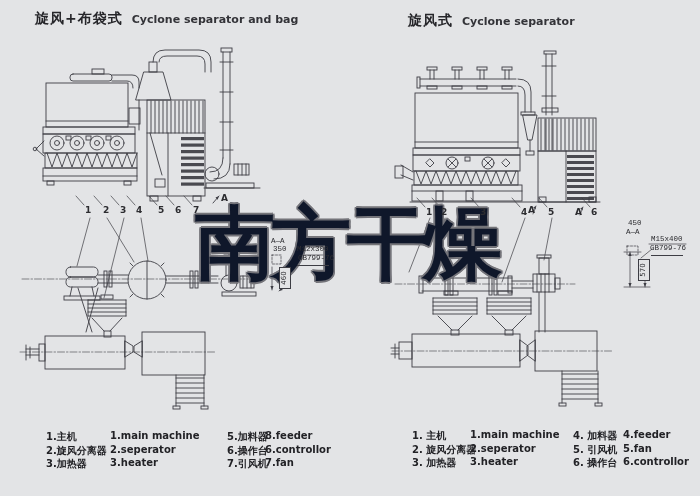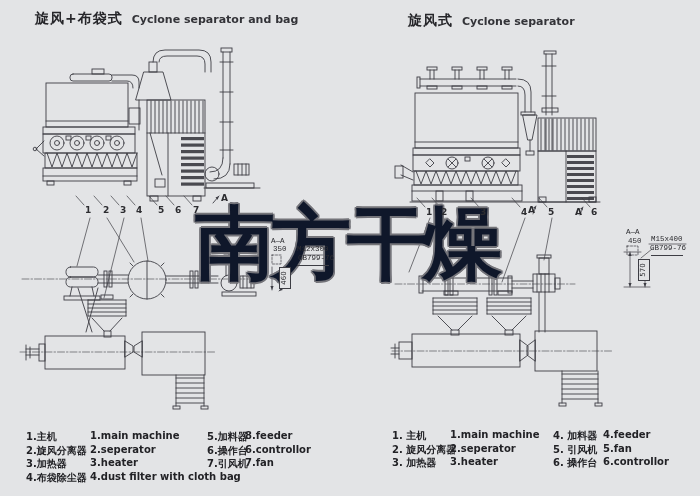--- a/index.html
+++ b/index.html
@@ -18,21 +18,21 @@
   .underlined{border-bottom:0.8px solid #3d3d44;padding-bottom:11px;}
   .dim-box{position:absolute;font-size:7px;line-height:9px;text-align:center;color:#2c2c30;
     border:0.8px solid #3d3d44;width:20px;height:10px;transform:rotate(-90deg);z-index:6;background:#e3e4e6;}
   .watermark{
     position:absolute;left:195px;top:202px;z-index:5;
     font-size:80px;font-weight:bold;letter-spacing:-4px;line-height:1.05;white-space:nowrap;
     color:#0f172a;
     text-shadow:1.4px 1.4px 0 #74747a,-1.4px -1.4px 0 #74747a,1.4px -1.4px 0 #74747a,-1.4px 1.4px 0 #74747a,0 1.6px 0 #74747a,0 -1.6px 0 #74747a,1.6px 0 0 #74747a,-1.6px 0 0 #74747a;
   }
   .legend{position:absolute;z-index:6;font-size:10px;font-weight:bold;color:#222226;}
-  .legend .row{display:flex;height:13.5px;align-items:flex-start;white-space:nowrap;}
+  .legend .row{display:flex;height:13.5px;align-items:flex-start;white-space:nowrap;margin-left:20px;}
   .lg-c1{width:64px;} .lg-c2{width:117px;font-weight:bold;} .lg-c3{width:38px;} .lg-c4{flex:1;}
   .legend-r .lg-c1{width:58px;} .legend-r .lg-c2{width:103px;} .legend-r .lg-c3{width:50px;}
   svg{position:absolute;left:0;top:0;z-index:2;}
 </style>
 </head>
 <body>
 
 <svg width="700" height="496" viewBox="0 0 700 496">
   <g stroke="#3d3d44" fill="none" stroke-width="0.9" stroke-linecap="round">
 
@@ -333,21 +333,21 @@
 <span class="marker" style="left:575px;top:208px;">A</span>
 <span class="callout" style="left:591px;top:208px;">6</span>
 
 <span class="detail-txt" style="left:271px;top:238px;">A—A</span>
 <span class="detail-txt" style="left:273px;top:246px;">350</span>
 <span class="detail-txt underlined" style="left:297px;top:246px;">M12x300</span>
 <span class="detail-txt" style="left:298px;top:255px;">GB799-76</span>
 <span class="dim-box" style="left:274px;top:272px;">460</span>
 
 <span class="detail-txt" style="left:626px;top:229px;">A—A</span>
-<span class="detail-txt" style="left:628px;top:238px;">450</span>
+<span class="detail-txt" style="left:628px;top:220px;">450</span>
 <span class="detail-txt underlined" style="left:651px;top:236px;">M15x400</span>
 <span class="detail-txt" style="left:650px;top:245px;">GB799-76</span>
 <span class="dim-box" style="left:633px;top:264px;">570</span>
 
 <div class="legend legend-l" style="left:26px;top:430px;">
   <div class="row">
     <span class="lg-c1">1.主机</span>
     <span class="lg-c2">1.main machine</span>
     <span class="lg-c3">5.加料器</span>
     <span class="lg-c4">8.feeder</span>
@@ -357,24 +357,20 @@
     <span class="lg-c2">2.seperator</span>
     <span class="lg-c3">6.操作台</span>
     <span class="lg-c4">6.controllor</span>
   </div>
   <div class="row">
     <span class="lg-c1">3.加热器</span>
     <span class="lg-c2">3.heater</span>
     <span class="lg-c3">7.引风机</span>
     <span class="lg-c4">7.fan</span>
   </div>
-  <div class="row">
-    <span class="lg-c1">4.布袋除尘器</span>
-    <span class="lg-c2">4.dust filter with cloth bag</span>
-  </div>
 </div>
 
 <div class="legend legend-r" style="left:392px;top:429px;">
   <div class="row">
     <span class="lg-c1">1. 主机</span>
     <span class="lg-c2">1.main machine</span>
     <span class="lg-c3">4. 加料器</span>
     <span class="lg-c4">4.feeder</span>
   </div>
   <div class="row">

